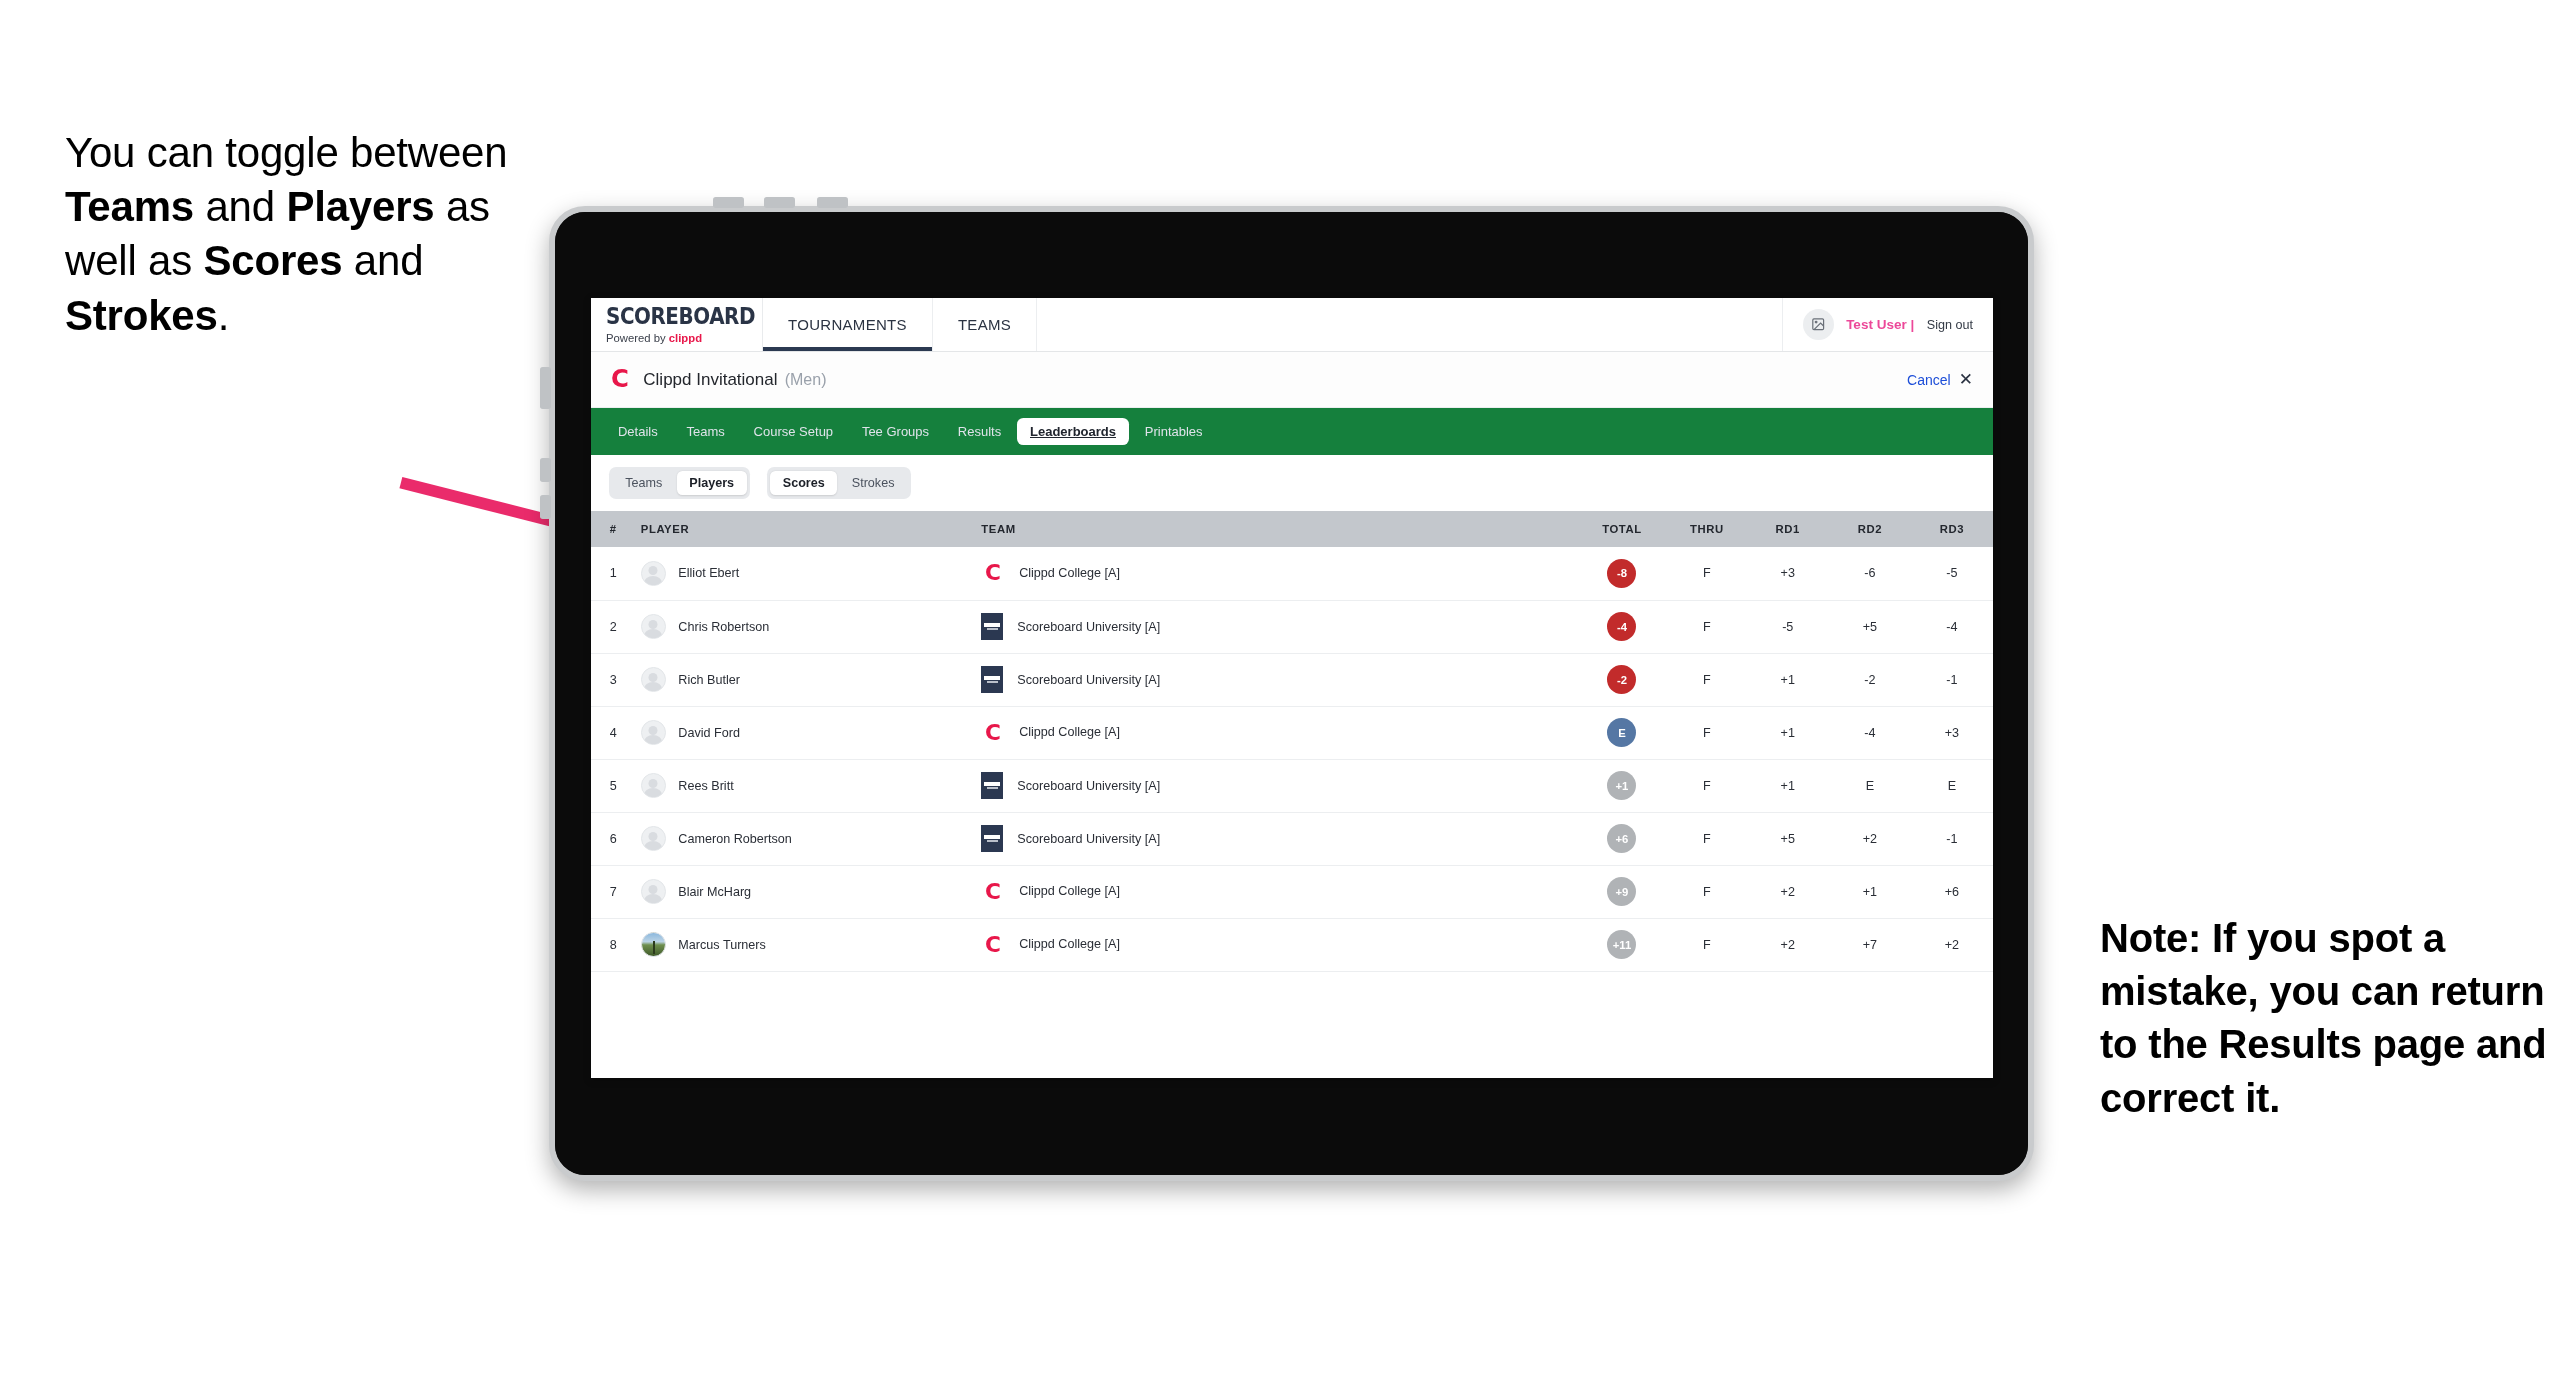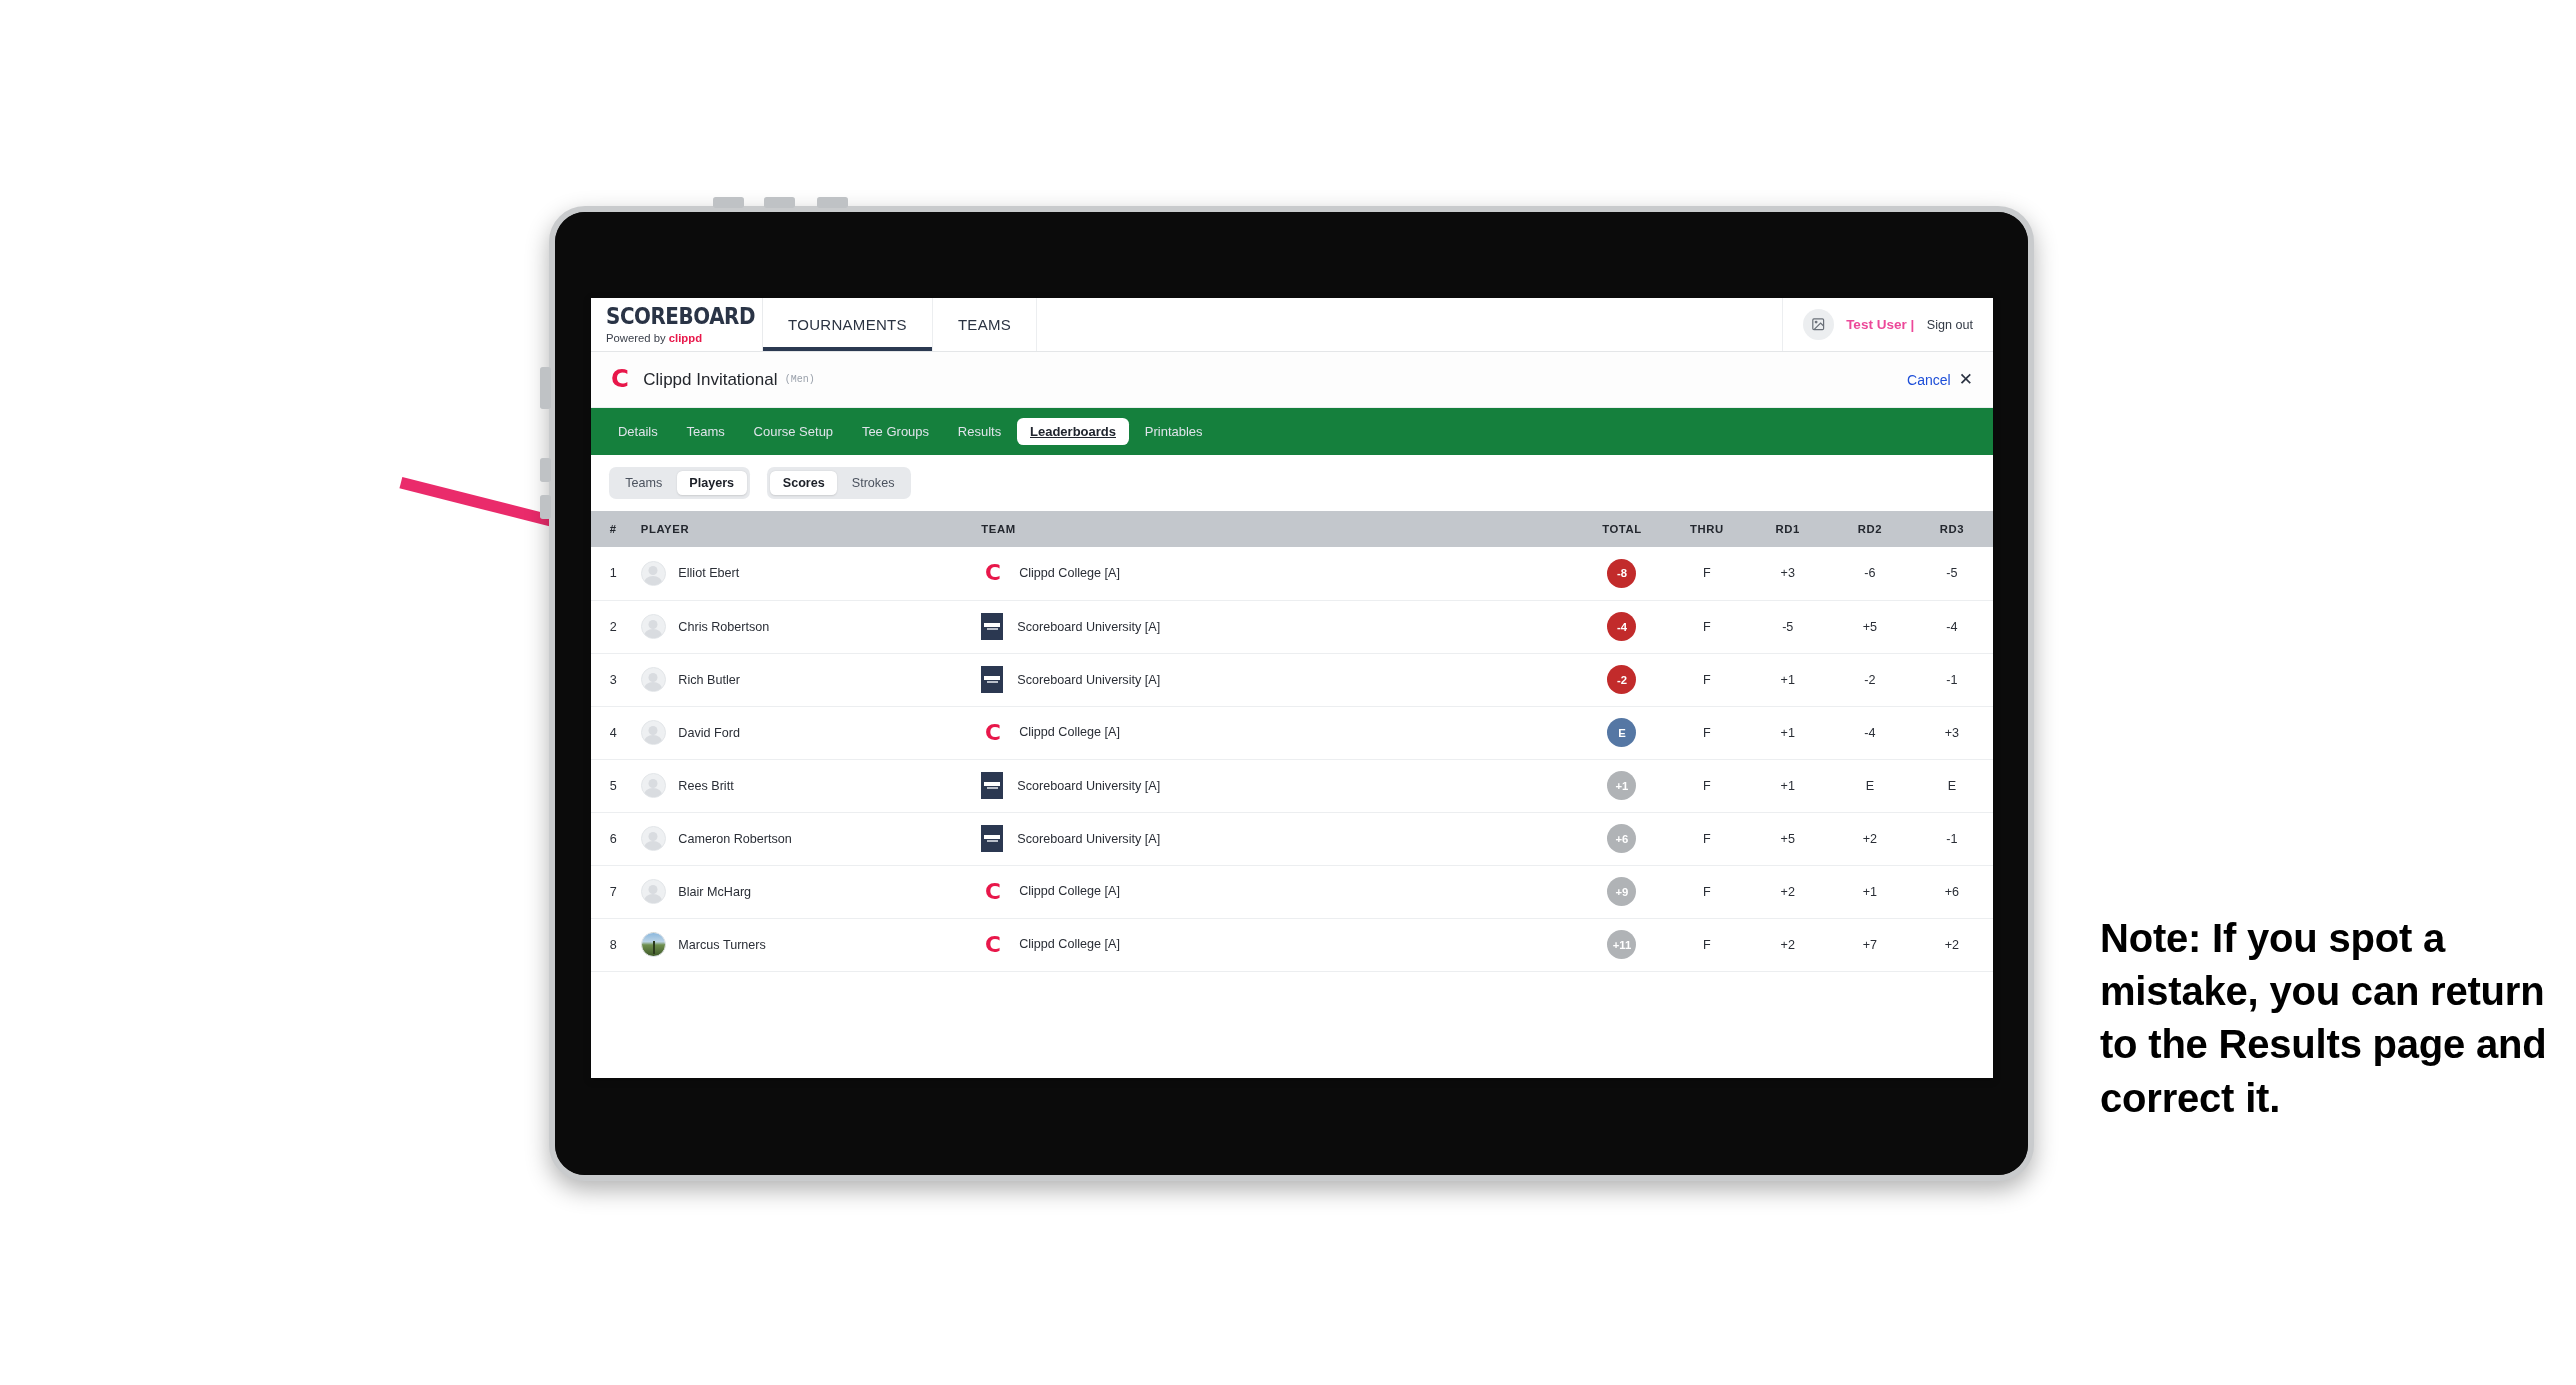--- a/index.html
+++ b/index.html
@@ -82,21 +82,21 @@
   .topnav-right { display:flex; align-items:center; gap:12.6px; padding: 0 20px; }
   .avatar-chip { width:31px; height:31px; border-radius:50%; background:#eceef0; display:flex; align-items:center; justify-content:center; }
   .user-text { font-size:13.5px; color:#ec4899;font-weight:bold; }
   .signout { font-size:12.6px; color:#333a45; cursor:pointer; }
 
   
   .tourn-bar { height: 56px; background:#fdfdfd; display:flex; align-items:center; padding: 0 20px;
                border-bottom:0.9px solid #eceef0; }
   .c-logo { font-family:"DejaVu Sans", sans-serif; font-weight:700; font-size:24.4px; color:#e8174a; margin-right:14.4px; line-height:1; }
   .tourn-name { font-size:17px; color:#23262c; }
-  .tourn-gender { font-size:10px; color:#9aa1ab; margin-left:7.2px;font-family:Liberation Mono, monospace; }
+  .tourn-gender { font-size:16px; color:#9aa1ab; margin-left:7.2px; }
   .cancel-wrap { margin-left:auto; display:flex; align-items:center; gap:8.1px; cursor:pointer; }
   .cancel-label { font-size:14px; color:#1d4ed8; }
   .cancel-x { font-size:17px; color:#2b3342; line-height:1; }
 
   
   .subnav { height: 47px; background:#15803d; display:flex; align-items:center; padding: 0 14.4px; gap: 3.6px; }
   .subnav-item { font-size:13px; color:#dfe3ea; padding: 6.3px 12.6px; border-radius:6.3px; cursor:pointer; }
   .subnav-item.active { background:#ffffff; color:#20252e; font-weight:600; text-decoration:underline; }
 
   
@@ -141,20 +141,21 @@
            justify-content:center; color:#fff; font-size:11.3px; font-weight:600; }
   .badge.red { background:#c22b2b; }
   .badge.blue { background:#5577a4; }
   .badge.gray { background:#b0b3b6; }
 </style>
 </head>
 <body>
 
 <div class="stage">
 
+  <div class="left-note" id="leftNote"><span>You can toggle between </span><b>Teams</b><span> and </span><b>Players</b><span> as well as </span><b>Scores</b><span> and </span><b>Strokes</b><span>.</span></div>
 
   <svg class="arrow" viewBox="0 0 320 110">
     <line x1="6" y1="14" x2="250" y2="76" stroke="#ea2b6b" stroke-width="13" stroke-linecap="butt"></line>
     <polygon points="230,40 305,80 228,104 248,72" fill="#ea2b6b"></polygon>
   </svg>
 
   <div class="right-note">Note: If you spot a mistake, you can return to the Results page and correct it.</div>
 
   <div class="tablet">
     <div class="tablet-inner"></div>

